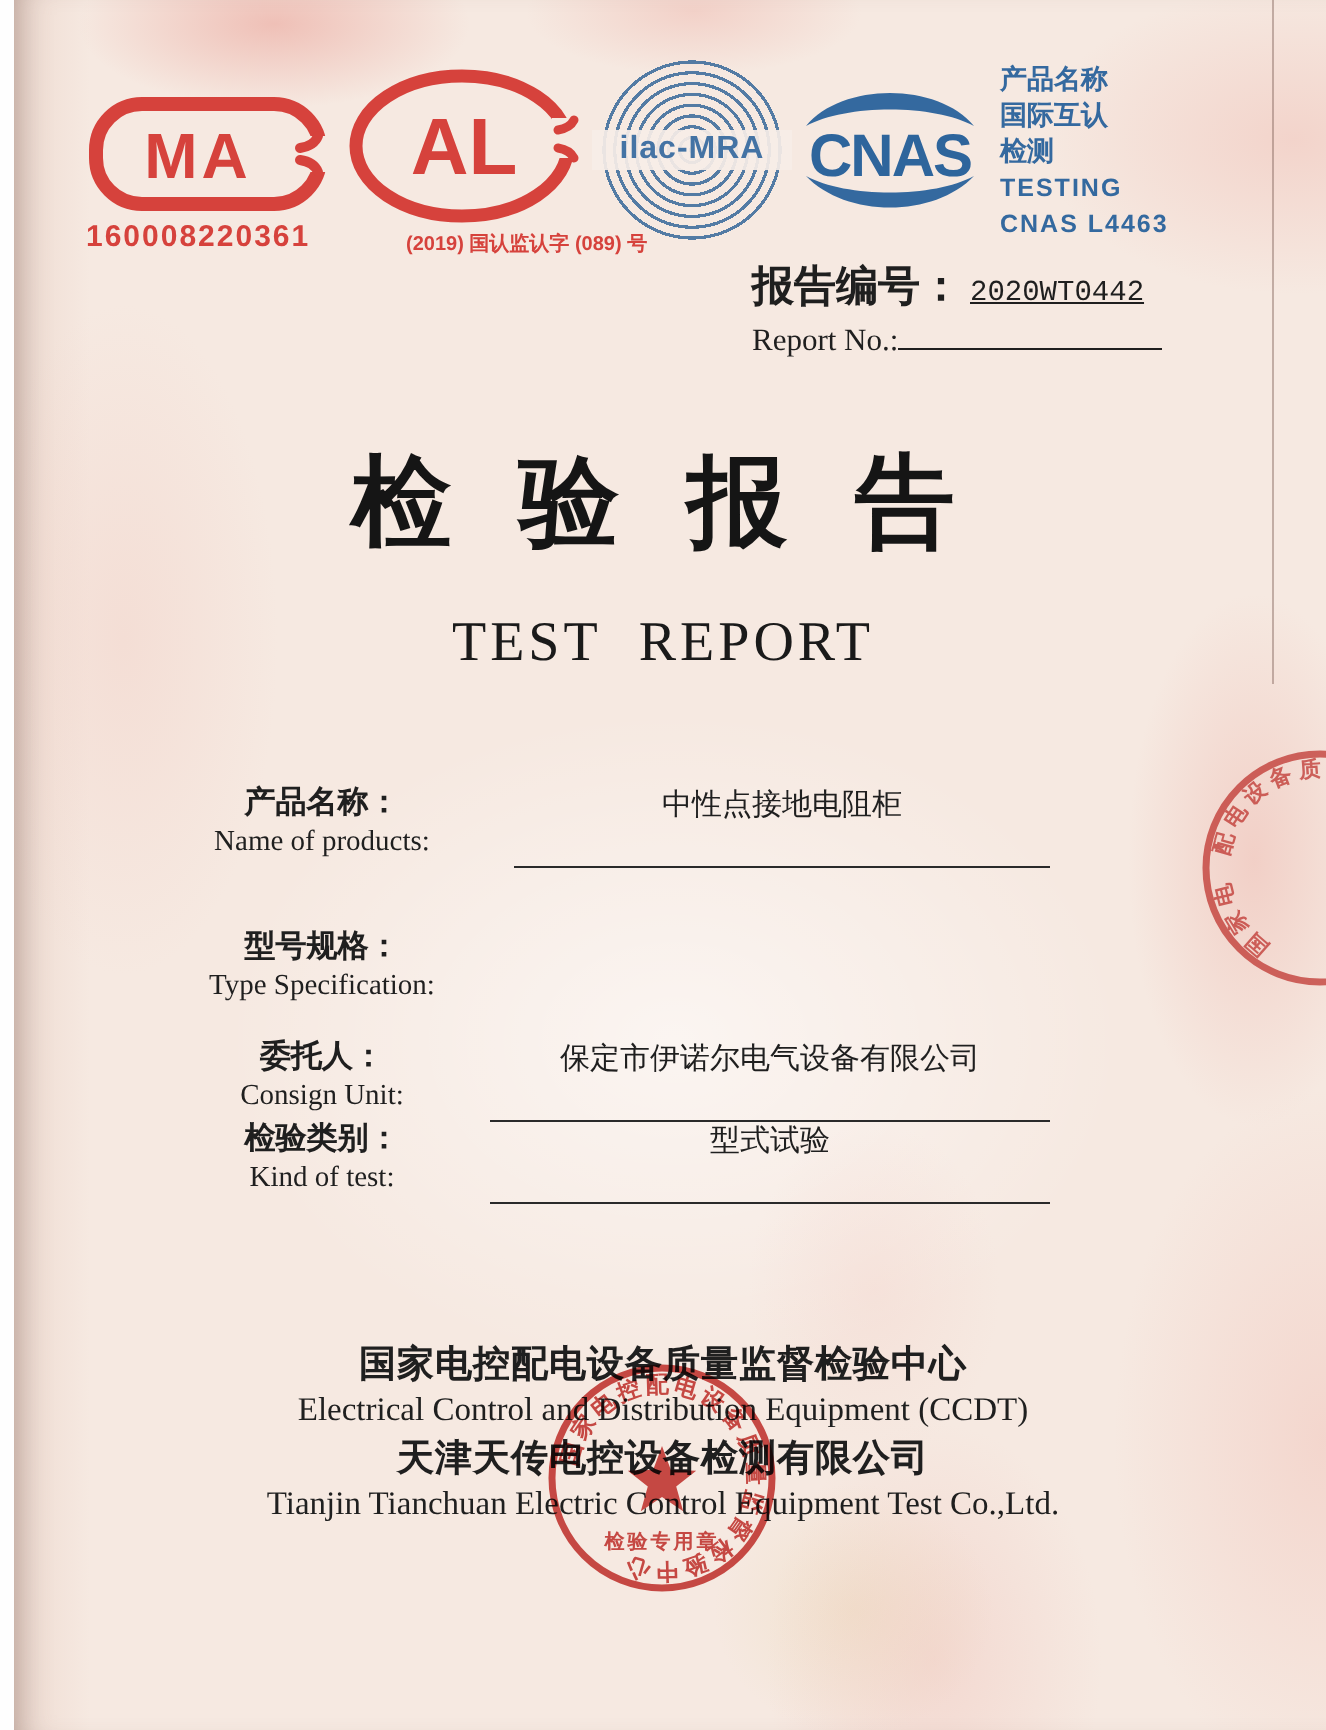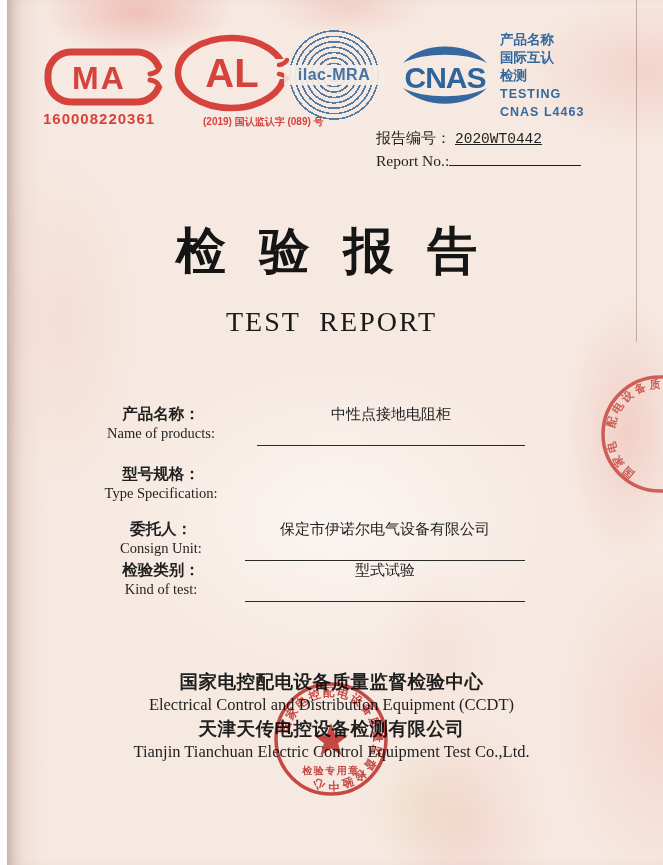--- a/index.html
+++ b/index.html
@@ -27,54 +27,54 @@
   }
   .crease-line { position:absolute; left:636px; top:0; width:1px; height:342px;
     background:rgba(130,100,92,.45); }
 
   
   .logo { position:absolute; }
   .logo-num { position:absolute; color:#d6423c; font-weight:bold; white-space:nowrap; }
   .cma-num { left:43px; top:110px; font-size:15px; letter-spacing:1px; }
   .cal-num { left:176px; top:115px; font-size:10px; letter-spacing:0;margin-left:27px; }
   .ilac-wrap {
-    position:absolute; left:288px; top:29px; width:92px; height:92px; border-radius:50%;
+    position:absolute; left:300px; top:29px; width:92px; height:92px; border-radius:50%;
     background:repeating-radial-gradient(circle at 50% 50%,
        #46729f 0 1.6px, rgba(70,114,159,0) 1.6px 5.4px);
     opacity:.92;
   }
   .ilac-band {
     position:absolute; left:-4px; top:36px; width:100px; height:20px;
     background:rgba(247,238,232,.92); display:flex; align-items:center; justify-content:center;
     color:#35699f; font-weight:bold; font-size:16px; letter-spacing:.5px;
   }
   .cnas-side { position:absolute; left:500px; top:31px; color:#34699f; font-weight:bold; }
   .cnas-side .l { line-height:18px; font-size:13.5px; }
   .cnas-side .l.en { font-size:12.5px; letter-spacing:1px; }
 
   .report-no { position:absolute; left:376px; top:129px; }
-  .report-no .zh { font-size:15px; font-weight:normal; }
+  .report-no .zh { font-size:21px; font-weight:bold; }
   .report-no .val { font-family:"Liberation Mono","DejaVu Sans Mono",monospace; font-size:14.5px; font-weight:normal; margin-left:4px;text-decoration:underline; }
   .report-no .en { font-family:"Liberation Serif","DejaVu Serif",serif; font-size:15.5px; margin-top:3px; }
   .report-no .uline { display:inline-block; width:132px; border-bottom:1.6px solid #1f1f1f; height:14px; }
 
   
   .title-zh { position:absolute; left:0; top:218px; width:100%; text-align:center;
     font-size:50px; font-weight:bold; letter-spacing:10px; color:#151515; }
   .title-en { position:absolute; left:0; top:306px; width:100%; text-align:center;
     font-family:"Liberation Serif","DejaVu Serif",serif; font-size:28px; letter-spacing:2px; word-spacing:10px; color:#1a1a1a; }
 
   
   .field-row { position:absolute; left:85px; width:440px; display:flex; align-items:flex-start; }
   .field-labels { width:152px; display:flex; flex-direction:column; align-items:center; }
   .field-labels .zh { font-size:15.5px; font-weight:bold; line-height:20px; white-space:nowrap; }
   .field-labels .en { font-family:"Liberation Serif","DejaVu Serif",serif; font-size:14.5px; line-height:19px; white-space:nowrap; }
   .field-line { flex:1; margin-left:8px; height:40px; border-bottom:1.6px solid #2a2a2a;
     text-align:center; font-size:15px; padding-top:1px;font-family:Liberation Mono, monospace; }
-  .row-1 { top:404px;gap:12px; } .row-2 { top:464px; } .row-3 { top:519px; } .row-4 { top:560px; }
+  .row-1 { top:392px;gap:12px; } .row-2 { top:464px; } .row-3 { top:519px; } .row-4 { top:560px; }
 
   
   .footer { position:absolute; left:0; top:669px; width:100%; text-align:center; }
   .footer .zh { font-size:18.5px; font-weight:bold; line-height:25px; letter-spacing:.5px; }
   .footer .en { font-family:"Liberation Serif","DejaVu Serif",serif; font-size:16.5px; line-height:22px; }
 
   
   .seal-main { position:absolute; left:270px; top:678px; opacity:.85; mix-blend-mode:multiply; }
   .seal-right { position:absolute; left:590px; top:352px; opacity:.7; mix-blend-mode:multiply; }
 

